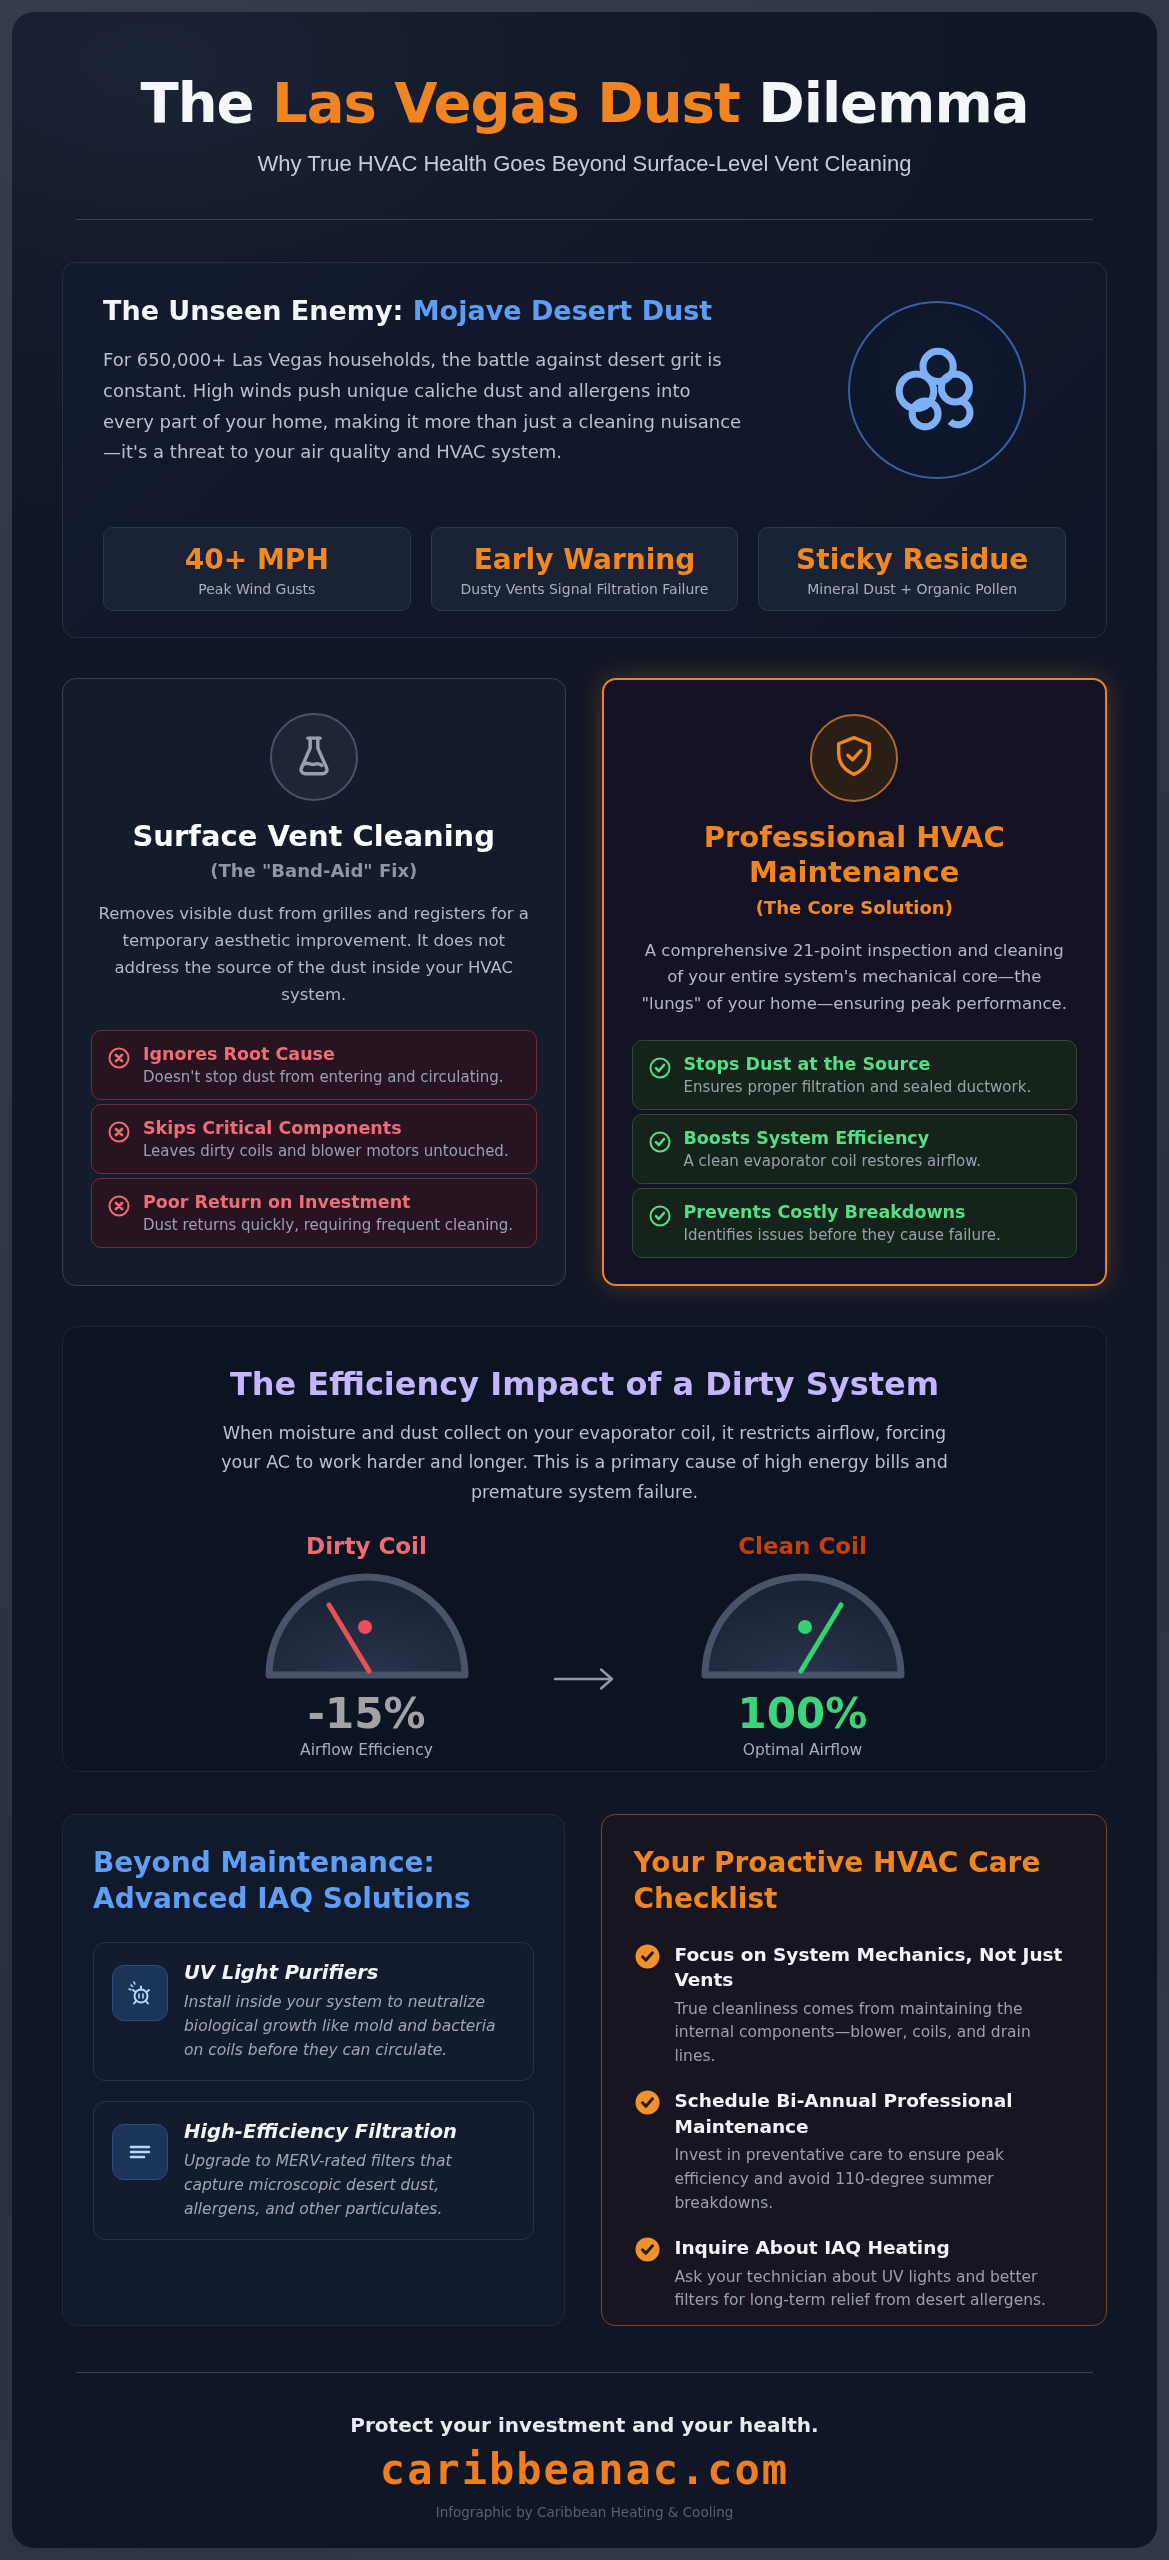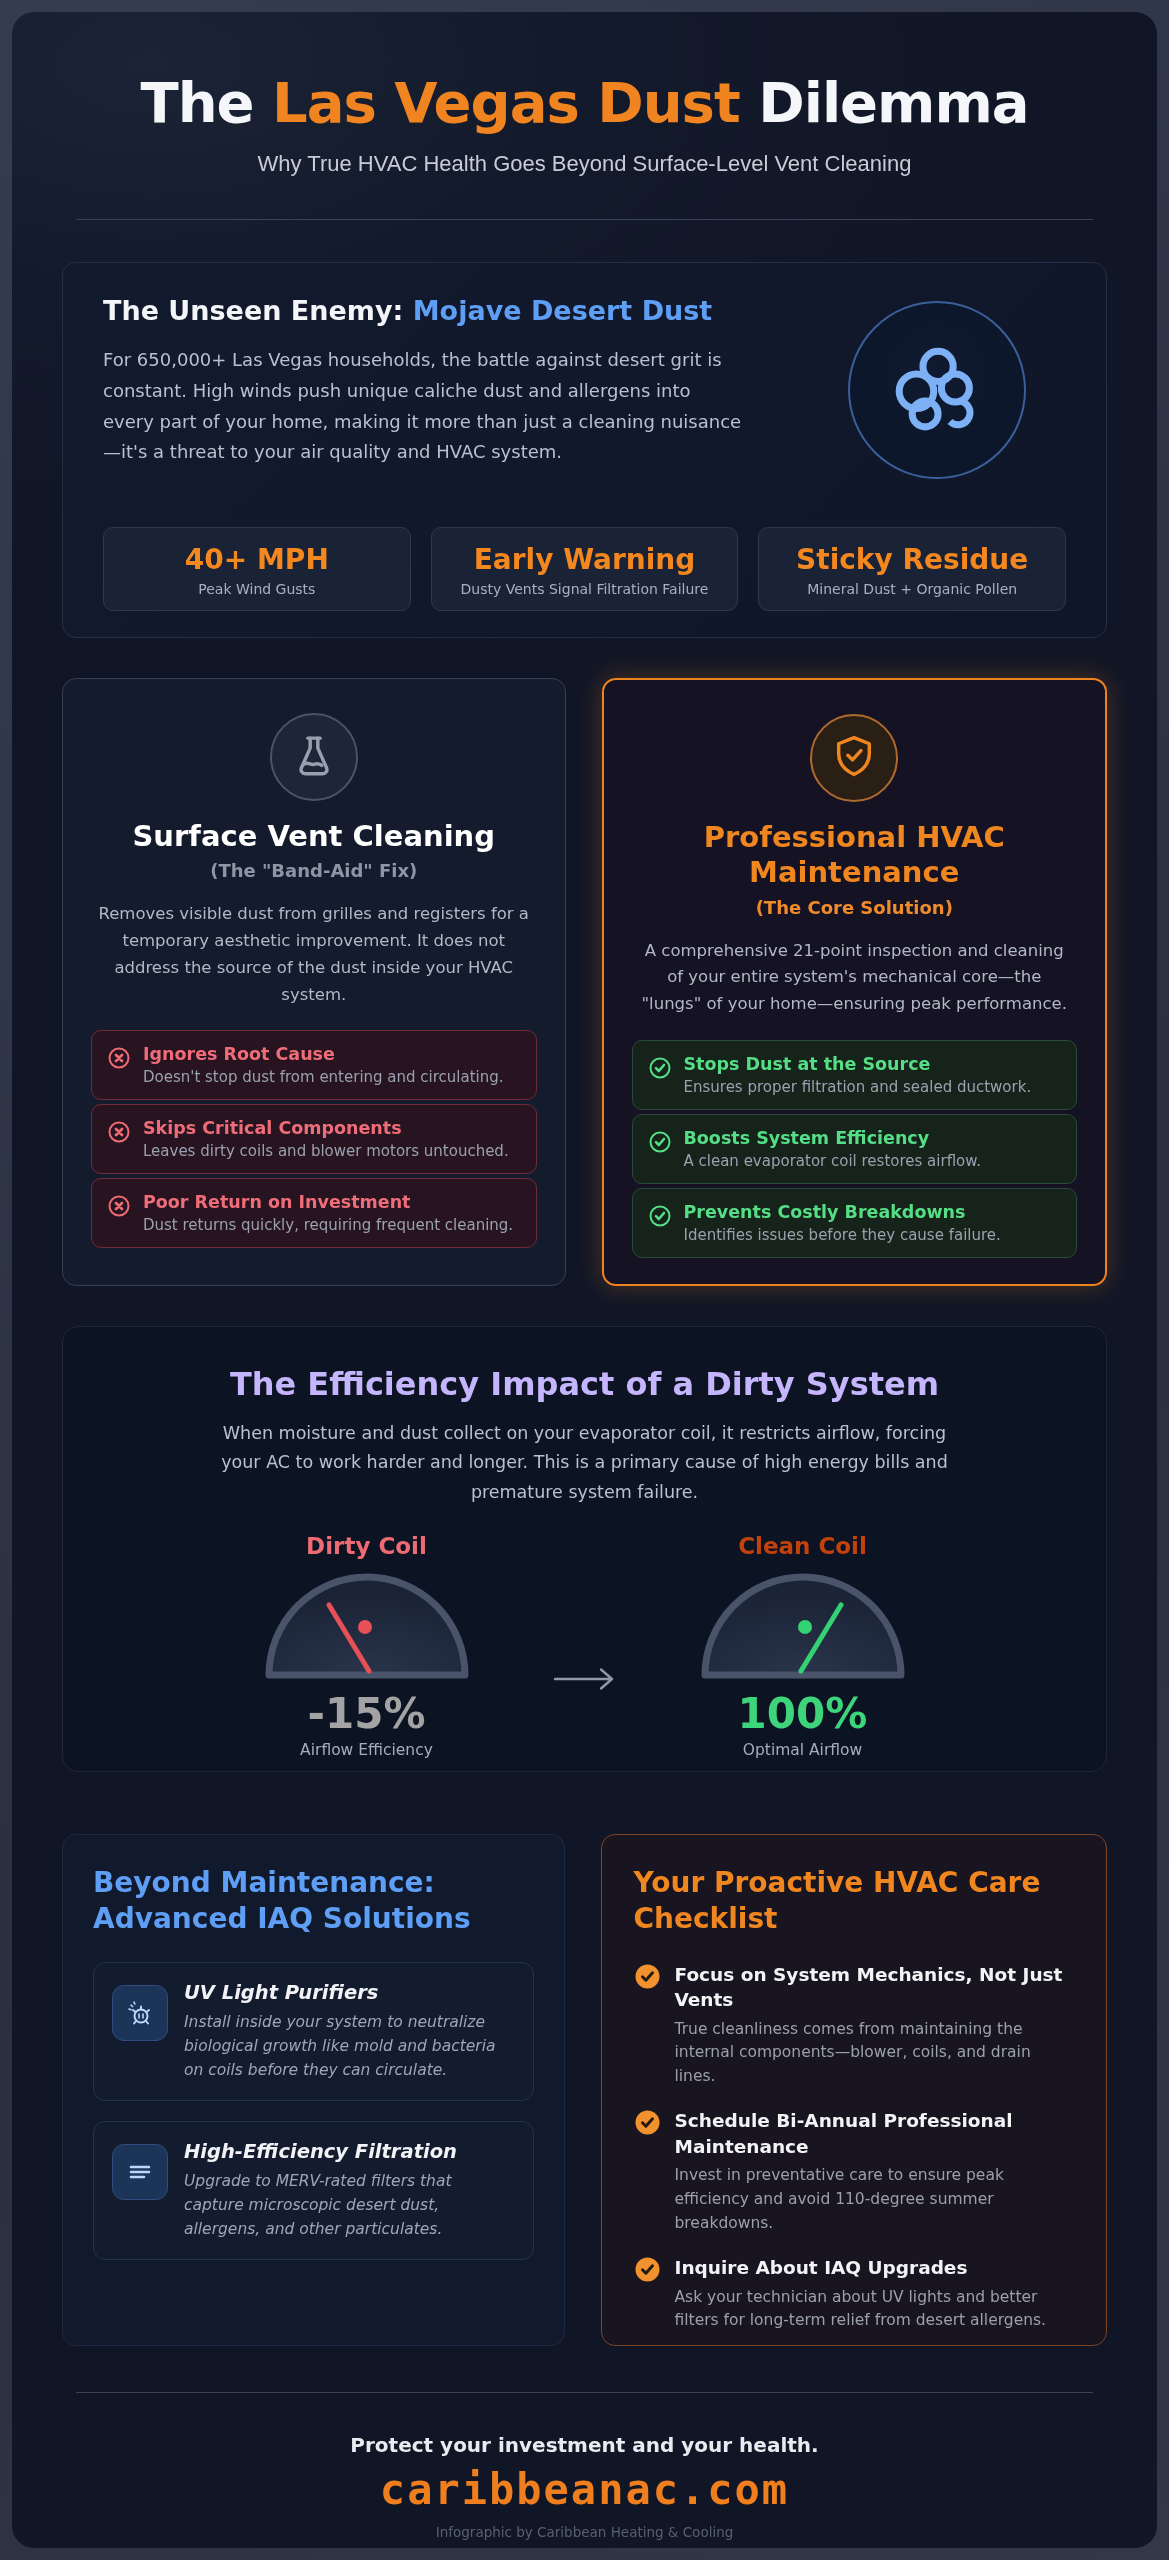--- a/index.html
+++ b/index.html
@@ -77,21 +77,21 @@
   .eff-p { font-size:17.5px; line-height:1.68; color:#bac1ce; margin:16px auto 0; width:78%; }
   .gauges { display:flex; justify-content:center; align-items:flex-start; gap:70px; margin-top:26px; }
   .gauge { width:230px; }
   .g-label { font-size:23px; font-weight:bold; margin-bottom:10px; }
   .g-label.red { color:#ee6b74; } .g-label.green { color:#c2410c; }
   .g-value { font-size:42px; font-weight:bold; margin-top:4px; }
   .g-value.red { color:#a3a3a3; } .g-value.green { color:#3ed47b; }
   .g-sub { font-size:15.5px; color:#a6adba; margin-top:3px; }
   .gauge-arrow { align-self:center; margin-top:70px; }
   
-  .bottom { display:flex; gap:36px; margin-top:62px; }
+  .bottom { display:flex; gap:36px; margin-top:42px; }
   .iaq { flex:1; height:512px; padding:30px 30px; background:#111a2c; border:1px solid #1f2940; border-radius:14px; }
   .iaq-h { font-size:28px; font-weight:bold; line-height:1.3; color:#5f9ef5; }
   .iaq-items { margin-top:24px; display:flex; flex-direction:column; gap:20px;font-style:italic; }
   .iaq-item { border:1px solid #273247; background:#131c2f; border-radius:12px; padding:18px; display:flex; gap:16px; align-items:flex-start; }
   .iaq-icon { width:56px; height:56px; flex:none; border-radius:12px; background:#1d3459; border:1px solid #2e4d7e; display:flex; align-items:center; justify-content:center; margin-top:4px; }
   .iaq-title { font-size:19.5px; font-weight:bold; color:#f1f3f6; }
   .iaq-desc { font-size:15.5px; line-height:1.55; color:#9fa6b3; margin-top:6px; }
   .checklist { flex:1; height:512px; padding:30px 32px; background:#181420; border:1px solid #7c4526; border-radius:14px; }
   .chk-h { font-size:28px; font-weight:bold; line-height:1.3; color:#f0861f; }
   .chk-items { margin-top:24px; display:flex; flex-direction:column; gap:20px; }
@@ -340,21 +340,21 @@
             <div class="chk-title">Schedule Bi-Annual Professional Maintenance</div>
             <div class="chk-desc">Invest in preventative care to ensure peak efficiency and avoid 110-degree summer breakdowns.</div>
           </div>
         </div>
         <div class="chk-item">
           <svg width="27" height="27" viewBox="0 0 27 27">
               <circle cx="13.5" cy="13.5" r="12" fill="#f2922e"></circle>
               <path d="M8.5 13.8 l3.4 3.4 l6.6 -7.4" fill="none" stroke="#241a10" stroke-width="3" stroke-linecap="round" stroke-linejoin="round"></path>
             </svg>
           <div>
-            <div class="chk-title">Inquire About IAQ Upgrades</div>
+            <div class="chk-title">Inquire About IAQ Heating</div>
             <div class="chk-desc">Ask your technician about UV lights and better filters for long-term relief from desert allergens.</div>
           </div>
         </div>
       </div>
     </div>
   </div>
 
   <div class="footer">
     <div class="rule"></div>
     <div class="f-tag">Protect your investment and your health.</div>

